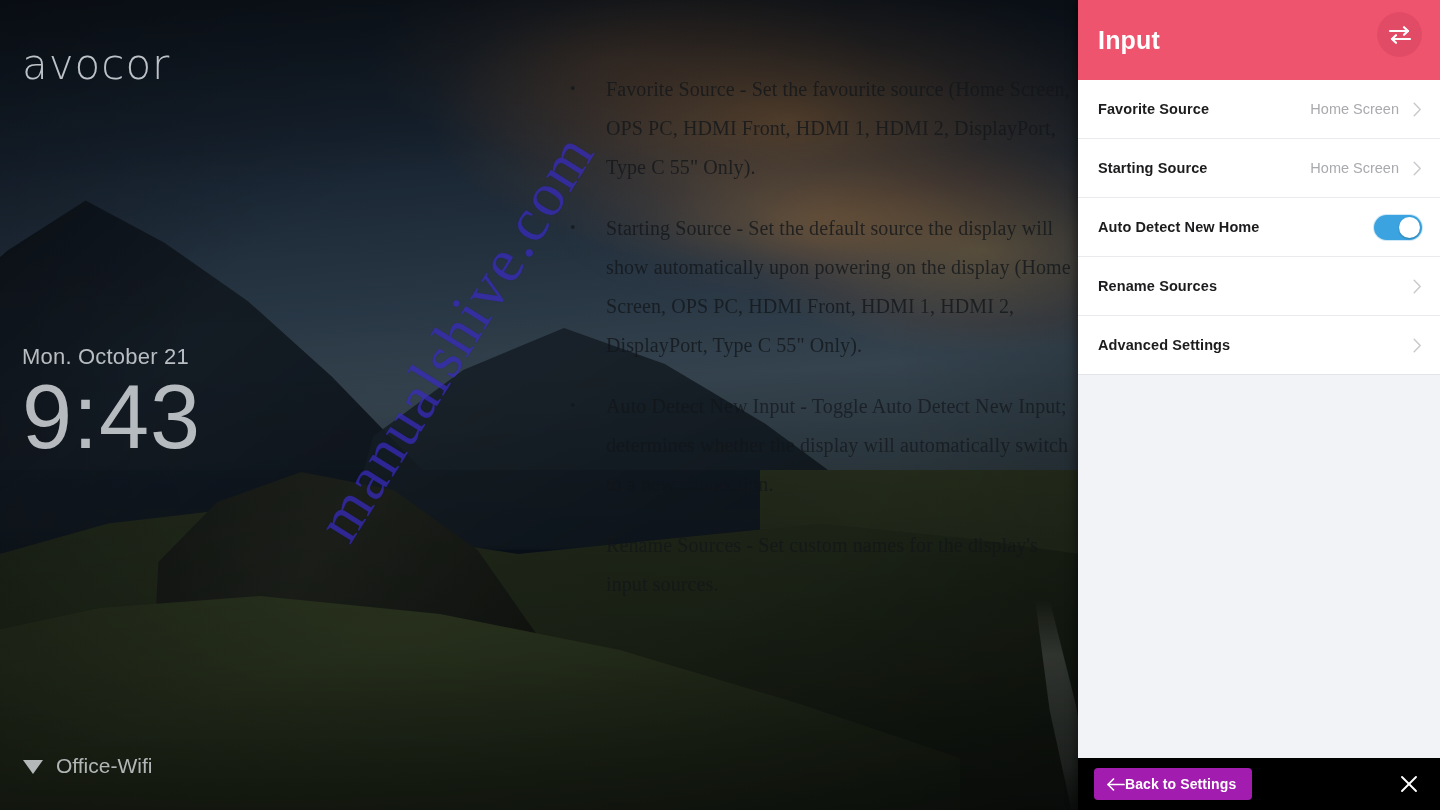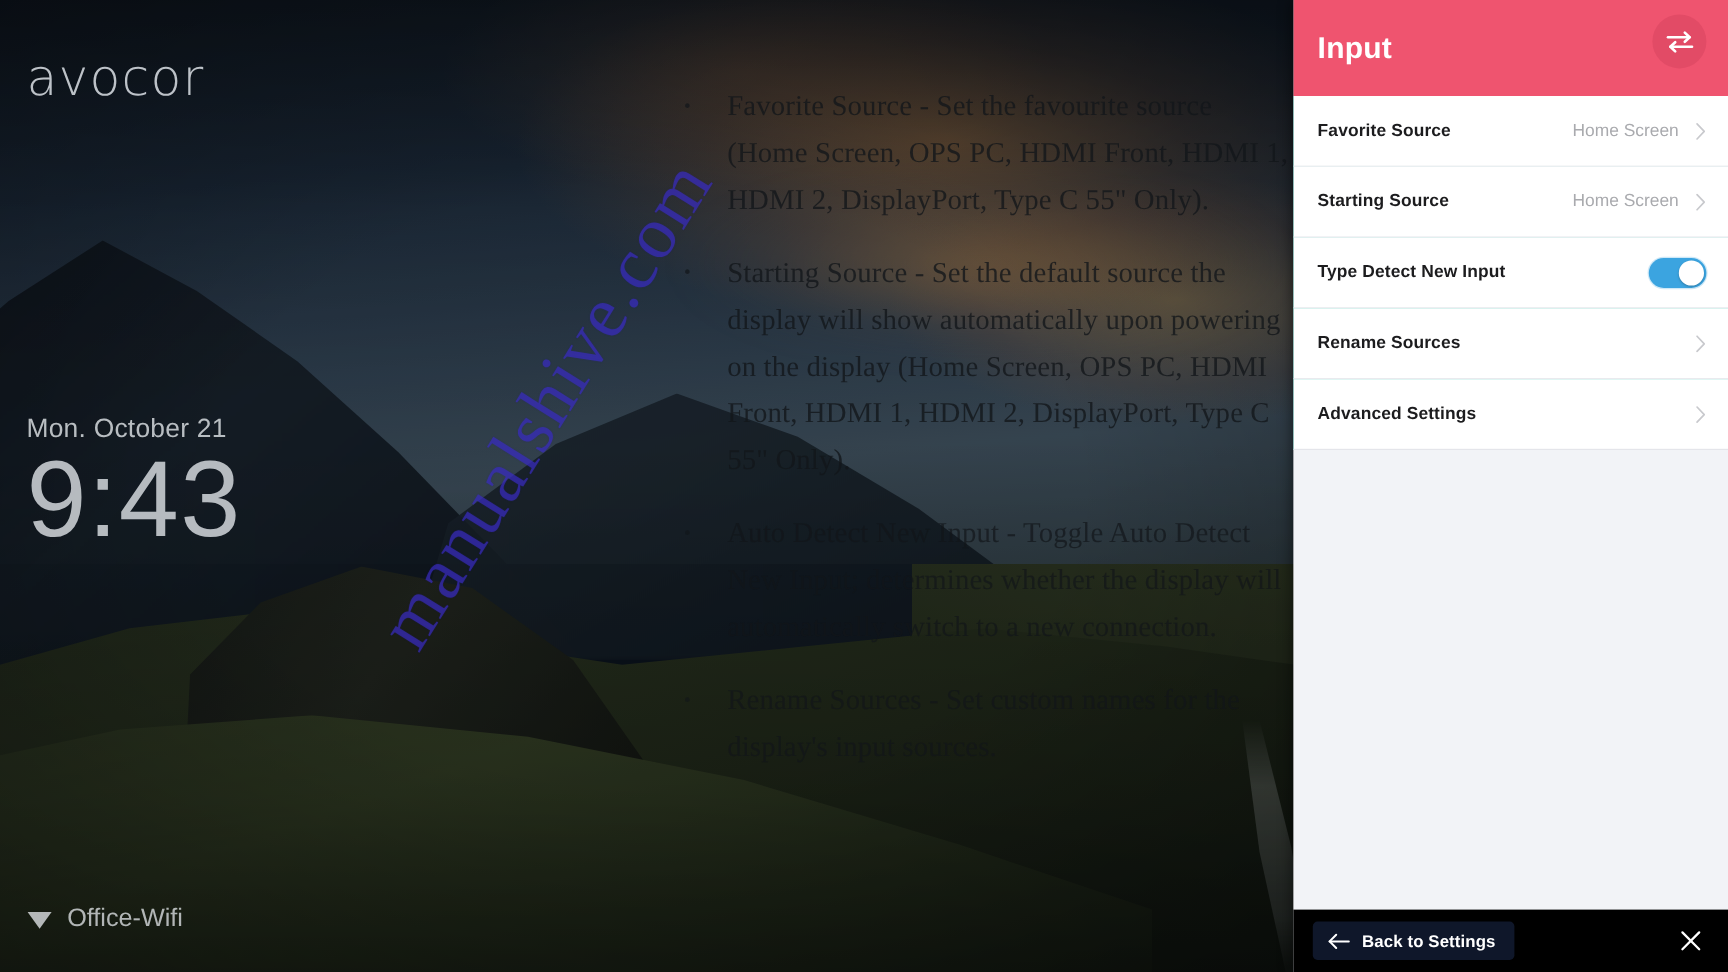--- a/index.html
+++ b/index.html
@@ -87,21 +87,21 @@
     background: rgba(4,8,12,0.30);
   }
 
   
   .manual-overlay {
     position: absolute;
     left: 560px; top: 70px;
     width: 520px; height: 600px;
     color: rgba(18,22,26,0.78);
     font-family: "Liberation Serif", serif;
-    font-size: 24px;
+    font-size: 20px;
     line-height: 39px;
     letter-spacing: 0.1px;
     filter: blur(0.35px);
   }
   .manual-overlay ul { list-style: none; }
   .manual-overlay li {
     position: relative;
     padding-left: 46px;
     margin-bottom: 22px;
   }
@@ -250,22 +250,22 @@
   .panel-filler { flex: 1; background: #f2f3f7; }
 
   .panel-footer {
     height: 52px;
     background: #000000;
     display: flex; align-items: center; justify-content: space-between;
     padding: 0 12px 0 16px;
     flex-shrink: 0;
   }
   .back-button {
-    display: flex; align-items: center; gap: 10px;
-    background: #0f172a;
+    display: flex; align-items: center; gap: 0;
+    background: #a21caf;
     border: none;
     border-radius: 4px;
     padding: 8px 16px 8px 12px;
     cursor: pointer;
   }
   .back-button .label {
     color: #ffffff;
     font-size: 14px;
     font-weight: bold;
     letter-spacing: 0.1px;
@@ -359,21 +359,21 @@
         <span class="row-label">Starting Source</span>
         <span class="row-value">Home Screen</span>
         <span class="chevron">
           <svg width="9" height="15" viewBox="0 0 9 15" aria-hidden="true">
             <path d="M1.2 1.2 L7.2 7.5 L1.2 13.8" fill="none" stroke="#c8c9cd" stroke-width="1.4" stroke-linecap="round" stroke-linejoin="round"></path>
           </svg>
         </span>
       </div>
 
       <div class="list-row">
-        <span class="row-label">Type Detect New Input</span>
+        <span class="row-label">Auto Detect New Home</span>
         <span class="toggle">
           <span class="knob"></span>
         </span>
       </div>
 
       <div class="list-row">
         <span class="row-label">Rename Sources</span>
         <span class="row-value"></span>
         <span class="chevron">
           <svg width="9" height="15" viewBox="0 0 9 15" aria-hidden="true">

